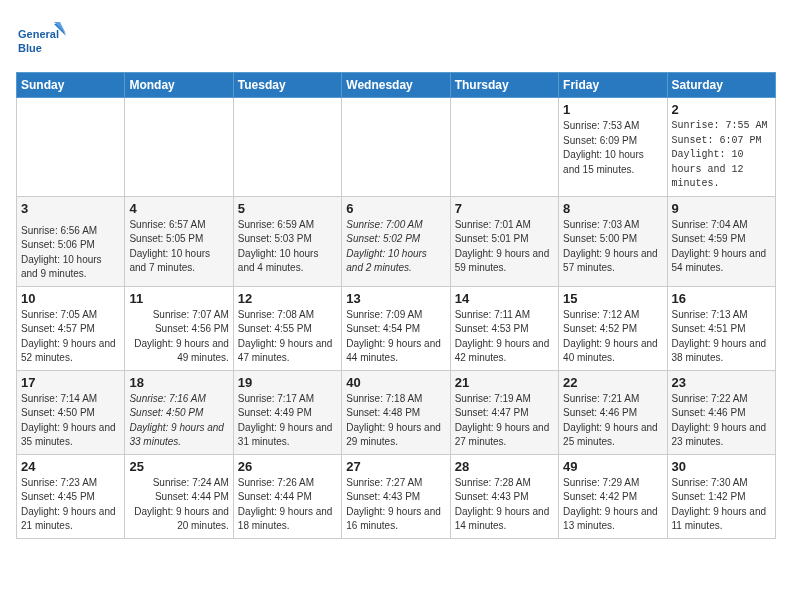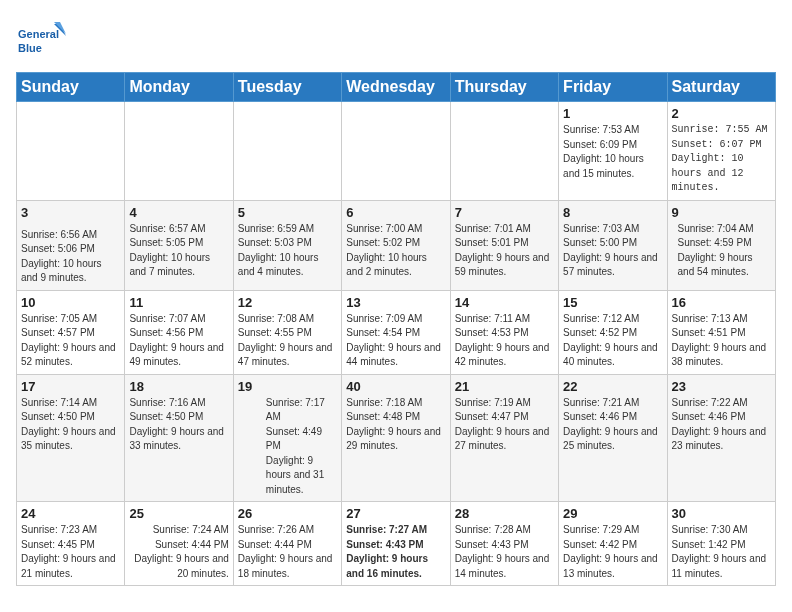--- a/index.html
+++ b/index.html
@@ -35,21 +35,21 @@
       color: #444;
     }
     table {
       width: 100%;
       border-collapse: collapse;
       table-layout: fixed;
     }
     thead tr th {
       background: #2979c0;
       color: #fff;
-      font-size: 16px;
+      font-size: 12px;
       font-weight: bold;
       padding: 5px 4px;
       text-align: left;
       border: 1px solid #5599d0;
     }
     tbody tr td {
       border: 1px solid #ccc;
       vertical-align: top;
       padding: 4px 4px;
       font-size: 10px;
@@ -140,53 +140,53 @@
 Daylight: 10 hours and 7 minutes.</div>
         </td>
         <td>
           <span class="day-num">5</span>
           <div class="day-info" style="white-space: pre-line;">Sunrise: 6:59 AM
 Sunset: 5:03 PM
 Daylight: 10 hours and 4 minutes.</div>
         </td>
         <td>
           <span class="day-num">6</span>
-          <div class="day-info" style="white-space: pre-line;">Sunrise: 7:00 AM
+          <div class="day-info" style="white-space: pre-line; font-style: italic;">Sunrise: 7:00 AM
 Sunset: 5:02 PM
 Daylight: 10 hours and 2 minutes.</div>
         </td>
         <td>
           <span class="day-num">7</span>
           <div class="day-info" style="white-space: pre-line;">Sunrise: 7:01 AM
 Sunset: 5:01 PM
 Daylight: 9 hours and 59 minutes.</div>
         </td>
         <td>
           <span class="day-num">8</span>
           <div class="day-info" style="white-space: pre-line;">Sunrise: 7:03 AM
 Sunset: 5:00 PM
 Daylight: 9 hours and 57 minutes.</div>
         </td>
         <td>
           <span class="day-num">9</span>
-          <div class="day-info" style="white-space: pre-line; margin-left: 6px;">Sunrise: 7:04 AM
+          <div class="day-info" style="white-space: pre-line;">Sunrise: 7:04 AM
 Sunset: 4:59 PM
 Daylight: 9 hours and 54 minutes.</div>
         </td>
       </tr>
       <tr>
         <td>
           <span class="day-num">10</span>
           <div class="day-info" style="white-space: pre-line;">Sunrise: 7:05 AM
 Sunset: 4:57 PM
 Daylight: 9 hours and 52 minutes.</div>
         </td>
         <td>
           <span class="day-num">11</span>
-          <div class="day-info" style="white-space: pre-line;">Sunrise: 7:07 AM
+          <div class="day-info" style="white-space: pre-line; text-align: right;">Sunrise: 7:07 AM
 Sunset: 4:56 PM
 Daylight: 9 hours and 49 minutes.</div>
         </td>
         <td>
           <span class="day-num">12</span>
           <div class="day-info" style="white-space: pre-line;">Sunrise: 7:08 AM
 Sunset: 4:55 PM
 Daylight: 9 hours and 47 minutes.</div>
         </td>
         <td>
@@ -216,27 +216,27 @@
       </tr>
       <tr>
         <td>
           <span class="day-num">17</span>
           <div class="day-info" style="white-space: pre-line;">Sunrise: 7:14 AM
 Sunset: 4:50 PM
 Daylight: 9 hours and 35 minutes.</div>
         </td>
         <td>
           <span class="day-num">18</span>
-          <div class="day-info" style="white-space: pre-line;">Sunrise: 7:16 AM
+          <div class="day-info" style="white-space: pre-line; font-style: italic;">Sunrise: 7:16 AM
 Sunset: 4:50 PM
 Daylight: 9 hours and 33 minutes.</div>
         </td>
         <td>
           <span class="day-num">19</span>
-          <div class="day-info" style="white-space: pre-line; margin-left: 28px;">Sunrise: 7:17 AM
+          <div class="day-info" style="white-space: pre-line;">Sunrise: 7:17 AM
 Sunset: 4:49 PM
 Daylight: 9 hours and 31 minutes.</div>
         </td>
         <td>
           <span class="day-num">40</span>
           <div class="day-info" style="white-space: pre-line;">Sunrise: 7:18 AM
 Sunset: 4:48 PM
 Daylight: 9 hours and 29 minutes.</div>
         </td>
         <td>
@@ -272,32 +272,32 @@
 Daylight: 9 hours and 20 minutes.</div>
         </td>
         <td>
           <span class="day-num">26</span>
           <div class="day-info" style="white-space: pre-line;">Sunrise: 7:26 AM
 Sunset: 4:44 PM
 Daylight: 9 hours and 18 minutes.</div>
         </td>
         <td>
           <span class="day-num">27</span>
-          <div class="day-info" style="white-space: pre-line; font-weight: bold;">Sunrise: 7:27 AM
+          <div class="day-info" style="white-space: pre-line;">Sunrise: 7:27 AM
 Sunset: 4:43 PM
 Daylight: 9 hours and 16 minutes.</div>
         </td>
         <td>
           <span class="day-num">28</span>
           <div class="day-info" style="white-space: pre-line;">Sunrise: 7:28 AM
 Sunset: 4:43 PM
 Daylight: 9 hours and 14 minutes.</div>
         </td>
         <td>
-          <span class="day-num">29</span>
+          <span class="day-num">49</span>
           <div class="day-info" style="white-space: pre-line;">Sunrise: 7:29 AM
 Sunset: 4:42 PM
 Daylight: 9 hours and 13 minutes.</div>
         </td>
         <td>
           <span class="day-num">30</span>
           <div class="day-info" style="white-space: pre-line;">Sunrise: 7:30 AM
 Sunset: 1:42 PM
 Daylight: 9 hours and 11 minutes.</div>
         </td>

